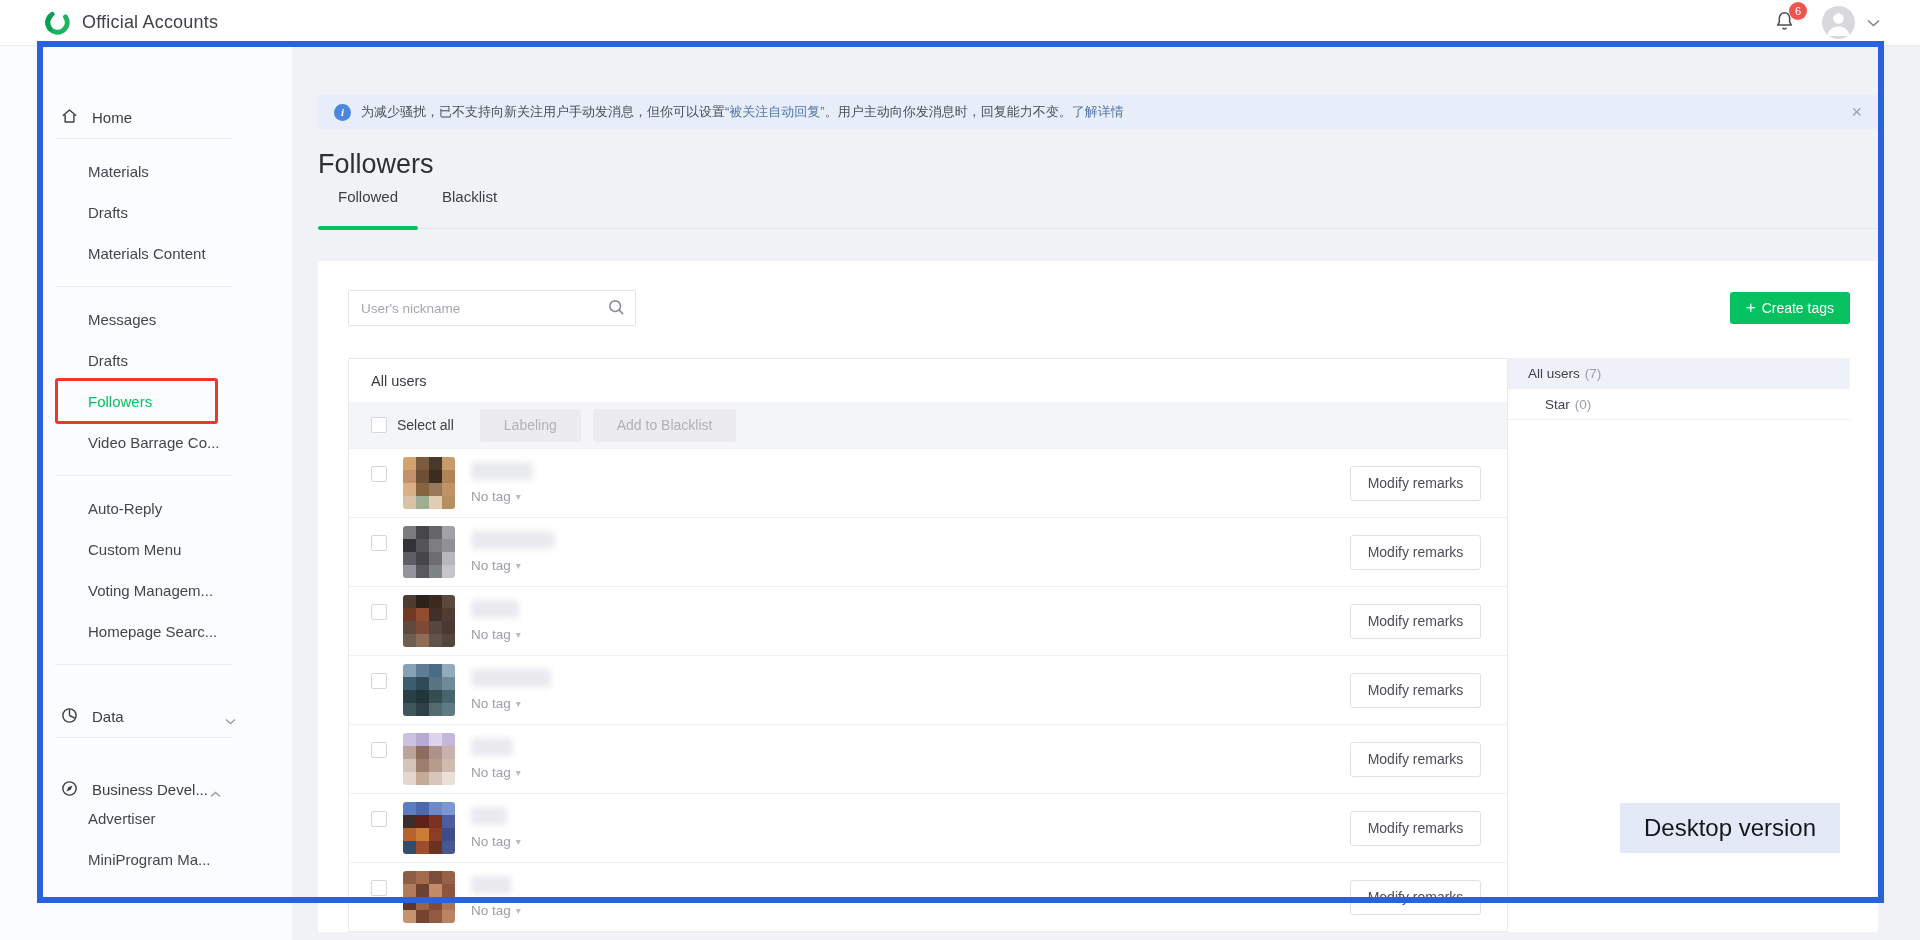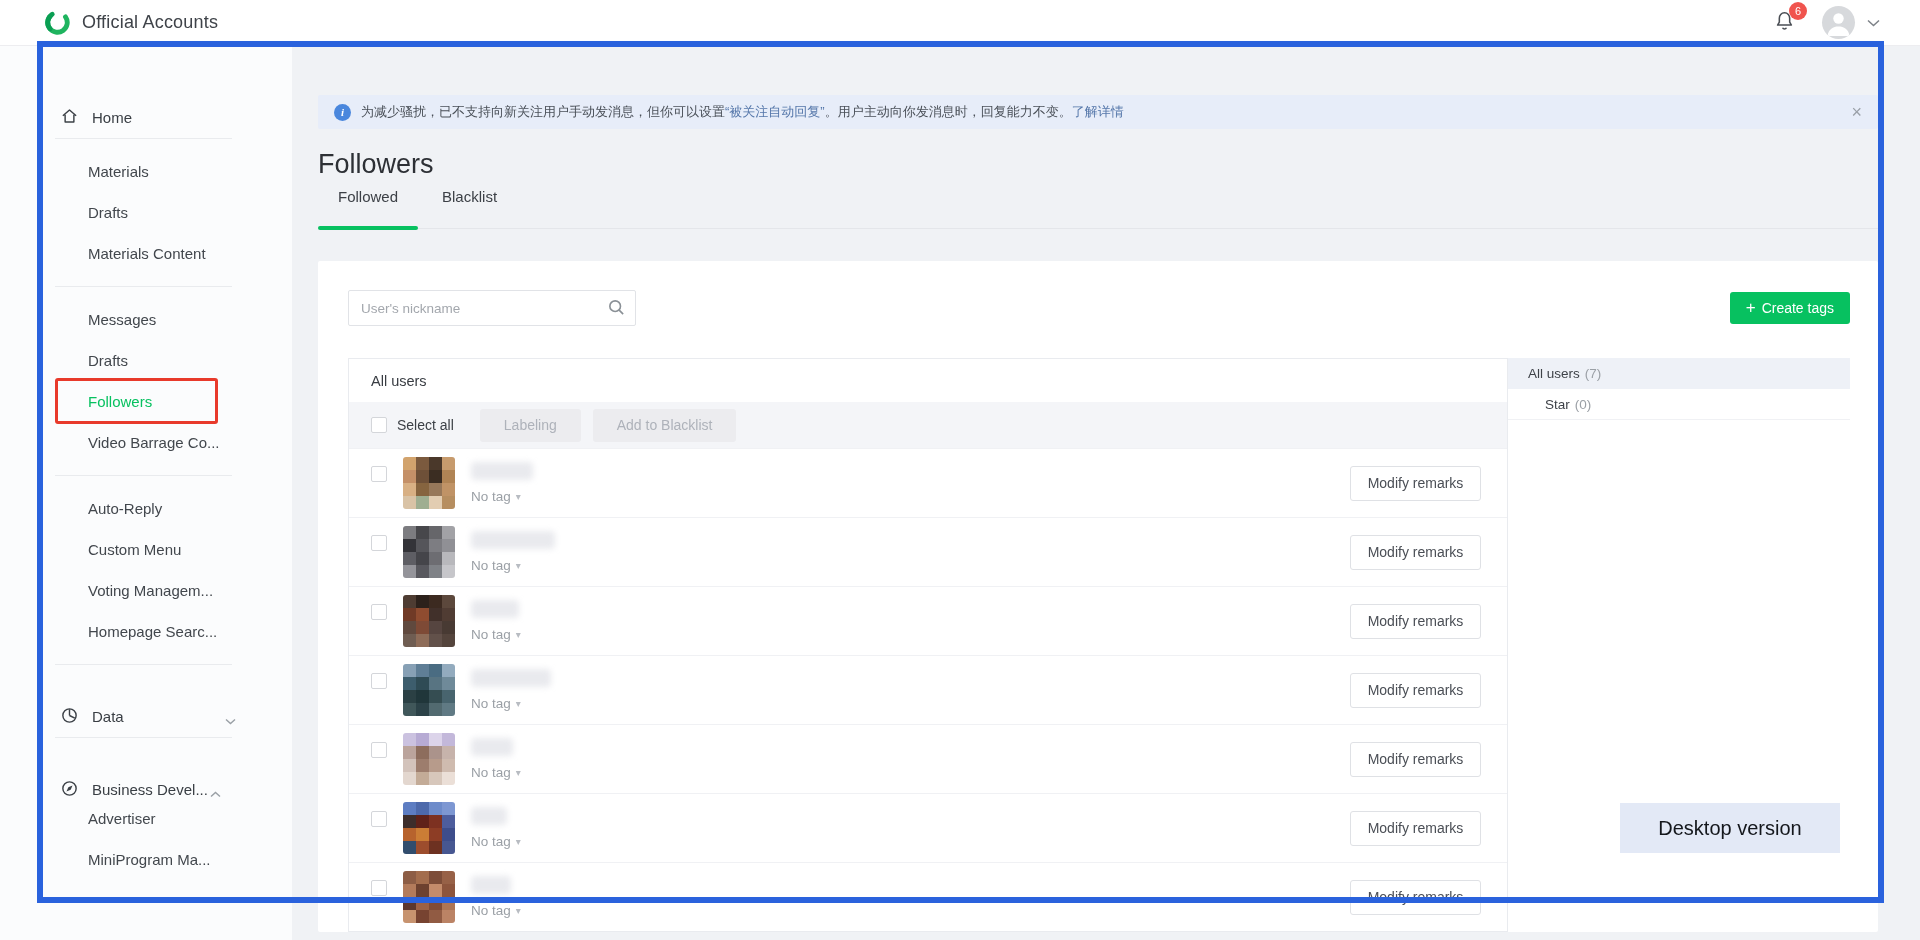--- a/index.html
+++ b/index.html
@@ -74,21 +74,21 @@
   .no-tag{font-size:13.5px;color:#9ba0a6;display:flex;align-items:center;gap:5px;cursor:pointer;}
   .no-tag .caret{font-size:10px;color:#b8bcc2;}
   .modify-btn{margin-left:auto;width:131px;height:35px;background:#fff;border:1px solid #dfe1e5;border-radius:3px;font-size:14px;color:#4a4e55;cursor:pointer;font-family:inherit;}
 
   .tags-panel{width:342px;flex:none;}
   .tag-item{height:31px;display:flex;align-items:center;padding-left:20px;font-size:13.5px;color:#3e4248;cursor:pointer;background:#fff;border-bottom:1px solid #f0f1f4;}
   .tag-item.active{background:#eef1f7;border-bottom:0;}
   .tag-item.sub{padding-left:37px;}
   .tag-item .count{color:#9ba0a6;margin-left:5px;}
 
-  .desktop-version{position:absolute;right:80px;bottom:87px;width:220px;height:50px;background:#e3e9f6;display:flex;align-items:center;justify-content:center;font-size:20px;color:#14171c;cursor:pointer;z-index:8;}
+  .desktop-version{position:absolute;right:80px;bottom:87px;width:220px;height:50px;background:#e3e9f6;display:flex;align-items:center;justify-content:center;font-size:24px;color:#14171c;cursor:pointer;z-index:8;}
 
   
   .blue-annotation{position:absolute;left:37px;top:41px;width:1847px;height:862px;border:6px solid var(--annot-blue);pointer-events:none;z-index:50;}
 </style>
 </head>
 <body>
 
 <div class="topbar">
   <div class="logo-wrap">
     <svg width="27" height="27" viewBox="0 0 36 36">

